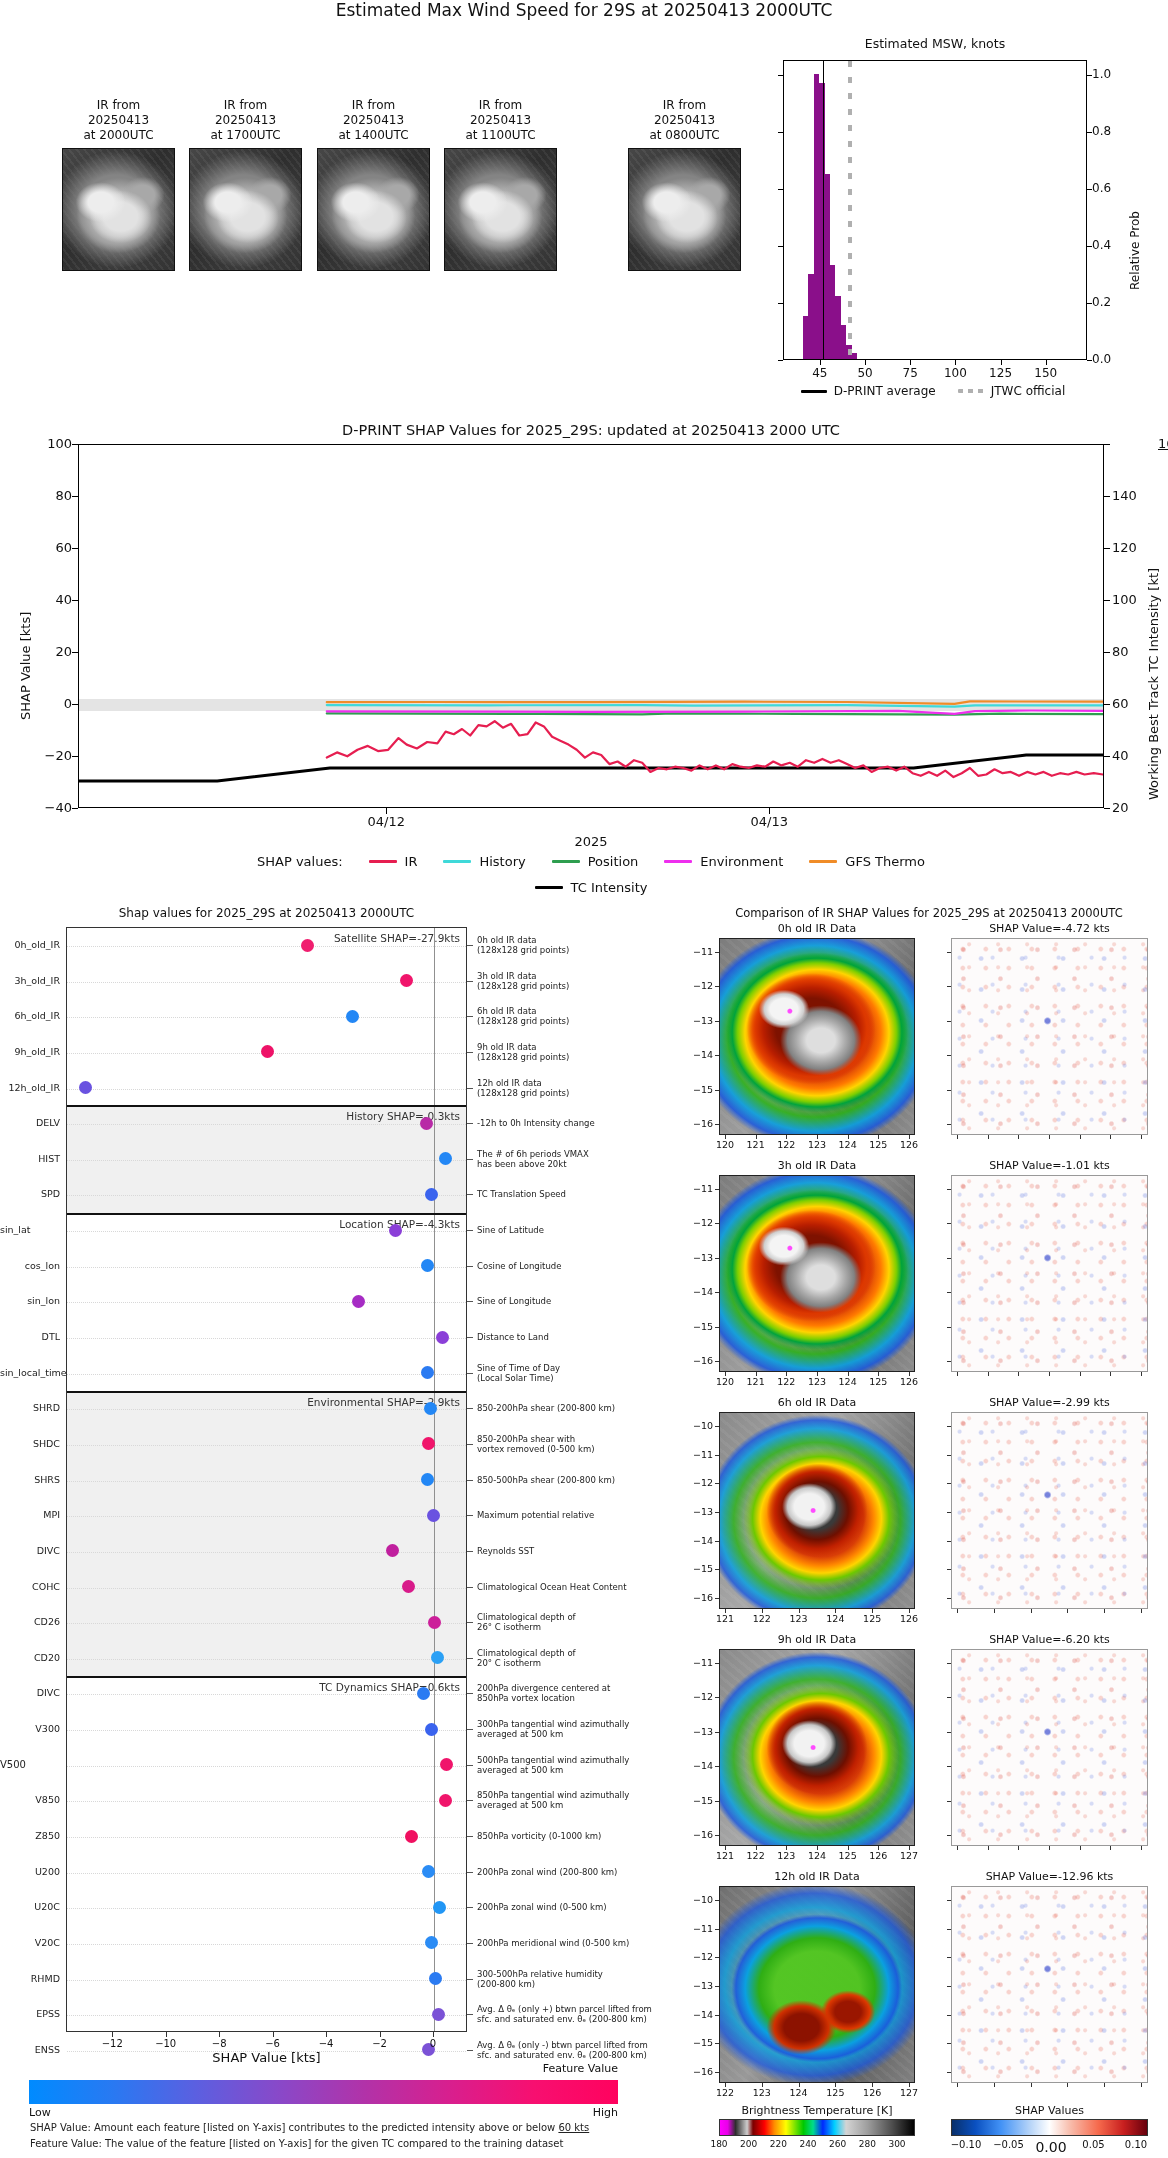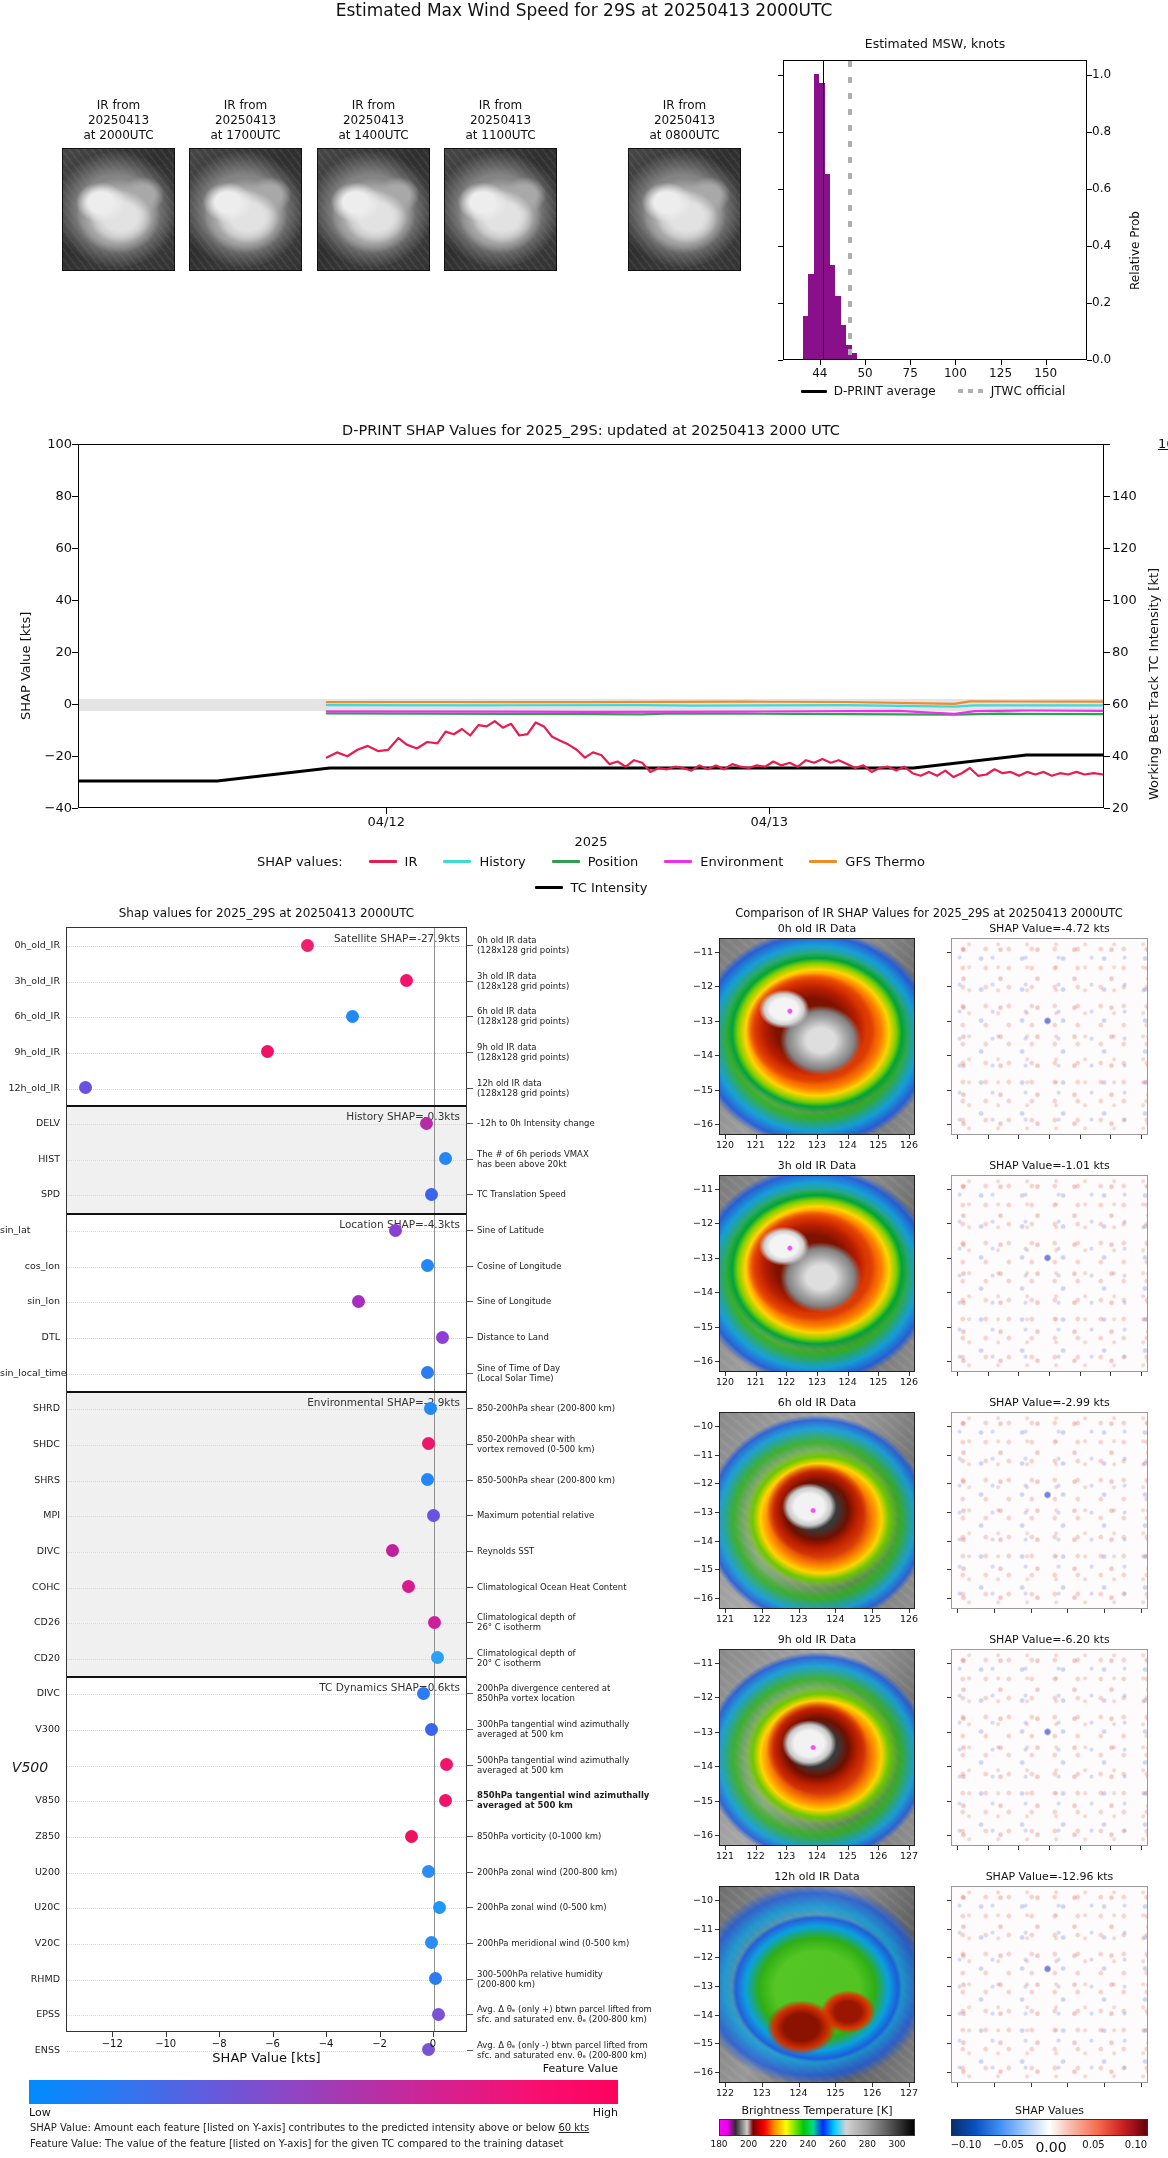--- a/index.html
+++ b/index.html
@@ -127,21 +127,21 @@
     <div style="position: absolute; left: 1092px; top: 238px; font-size: 12px;">0.4</div>
     <div style="position: absolute; left: 1087px; top: 246px; width: 5px; height: 1px; background: rgb(0, 0, 0);"></div>
     <div style="position: absolute; left: 778px; top: 246px; width: 5px; height: 1px; background: rgb(0, 0, 0);"></div>
     <div style="position: absolute; left: 1092px; top: 295px; font-size: 12px;">0.2</div>
     <div style="position: absolute; left: 1087px; top: 303px; width: 5px; height: 1px; background: rgb(0, 0, 0);"></div>
     <div style="position: absolute; left: 778px; top: 303px; width: 5px; height: 1px; background: rgb(0, 0, 0);"></div>
     <div style="position: absolute; left: 1092px; top: 352px; font-size: 12px;">0.0</div>
     <div style="position: absolute; left: 1087px; top: 360px; width: 5px; height: 1px; background: rgb(0, 0, 0);"></div>
     <div style="position: absolute; left: 778px; top: 360px; width: 5px; height: 1px; background: rgb(0, 0, 0);"></div>
     <div style="position: absolute; left: 819.863px; top: 360px; width: 1px; height: 5px; background: rgb(0, 0, 0);"></div>
-    <div style="position: absolute; left: 804.863px; top: 366px; width: 30px; text-align: center; font-size: 12px;">44</div>
+    <div style="position: absolute; left: 804.863px; top: 366px; width: 30px; text-align: center; font-size: 12px;">45</div>
     <div style="position: absolute; left: 865.038px; top: 360px; width: 1px; height: 5px; background: rgb(0, 0, 0);"></div>
     <div style="position: absolute; left: 850.038px; top: 366px; width: 30px; text-align: center; font-size: 12px;">50</div>
     <div style="position: absolute; left: 910.213px; top: 360px; width: 1px; height: 5px; background: rgb(0, 0, 0);"></div>
     <div style="position: absolute; left: 895.213px; top: 366px; width: 30px; text-align: center; font-size: 12px;">75</div>
     <div style="position: absolute; left: 955.388px; top: 360px; width: 1px; height: 5px; background: rgb(0, 0, 0);"></div>
     <div style="position: absolute; left: 940.388px; top: 366px; width: 30px; text-align: center; font-size: 12px;">100</div>
     <div style="position: absolute; left: 1000.56px; top: 360px; width: 1px; height: 5px; background: rgb(0, 0, 0);"></div>
     <div style="position: absolute; left: 985.563px; top: 366px; width: 30px; text-align: center; font-size: 12px;">125</div>
     <div style="position: absolute; left: 1045.74px; top: 360px; width: 1px; height: 5px; background: rgb(0, 0, 0);"></div>
     <div style="position: absolute; left: 1030.74px; top: 366px; width: 30px; text-align: center; font-size: 12px;">150</div>
@@ -432,31 +432,31 @@
       <div style="position: static;">200hPa divergence centered at</div>
       <div style="position: static;">850hPa vortex location</div>
     </div>
     <div style="position: absolute; left: 0px; top: 1723.08px; width: 60px; text-align: right; font-size: 9.5px; color: rgb(34, 34, 34);">V300</div>
     <div class="dot" style="position: absolute; left: 425.163px; top: 1722.58px; background: rgb(58, 99, 238);"></div>
     <div style="position: absolute; left: 467px; top: 1729.08px; width: 6px; height: 1px; background: rgb(85, 85, 85);"></div>
     <div style="position: absolute; left: 477px; top: 1719.08px; width: 190px; font-size: 8.5px; line-height: 10px; color: rgb(34, 34, 34);">
       <div style="position: static;">300hPa tangential wind azimuthally</div>
       <div style="position: static;">averaged at 500 km</div>
     </div>
-    <div style="position: absolute; left: 0px; top: 1758.72px; width: 60px; text-align: center; font-size: 14px; color: rgb(34, 34, 34); font-style: italic;">V500</div>
+    <div style="position: absolute; left: 0px; top: 1758.72px; width: 60px; text-align: left; font-size: 10px; color: rgb(34, 34, 34);">V500</div>
     <div class="dot" style="position: absolute; left: 439.865px; top: 1758.22px; background: rgb(240, 21, 107);"></div>
     <div style="position: absolute; left: 467px; top: 1764.72px; width: 6px; height: 1px; background: rgb(85, 85, 85);"></div>
     <div style="position: absolute; left: 477px; top: 1754.72px; width: 190px; font-size: 8.5px; line-height: 10px; color: rgb(34, 34, 34);">
       <div style="position: static;">500hPa tangential wind azimuthally</div>
       <div style="position: static;">averaged at 500 km</div>
     </div>
     <div style="position: absolute; left: 0px; top: 1794.36px; width: 60px; text-align: right; font-size: 9.5px; color: rgb(34, 34, 34);">V850</div>
     <div class="dot" style="position: absolute; left: 438.529px; top: 1793.86px; background: rgb(240, 21, 107);"></div>
     <div style="position: absolute; left: 467px; top: 1800.36px; width: 6px; height: 1px; background: rgb(85, 85, 85);"></div>
-    <div style="position: absolute; left: 477px; top: 1790.36px; width: 190px; font-size: 8.5px; line-height: 10px; color: rgb(34, 34, 34); font-weight: bold;">
+    <div style="position: absolute; left: 477px; top: 1790.36px; width: 190px; font-size: 8.5px; line-height: 10px; color: rgb(34, 34, 34);">
       <div style="position: static;">850hPa tangential wind azimuthally</div>
       <div style="position: static;">averaged at 500 km</div>
     </div>
     <div style="position: absolute; left: 0px; top: 1830px; width: 60px; text-align: right; font-size: 9.5px; color: rgb(34, 34, 34);">Z850</div>
     <div class="dot" style="position: absolute; left: 405.116px; top: 1829.5px; background: rgb(240, 16, 96);"></div>
     <div style="position: absolute; left: 467px; top: 1836px; width: 6px; height: 1px; background: rgb(85, 85, 85);"></div>
     <div style="position: absolute; left: 477px; top: 1831px; width: 190px; font-size: 8.5px; line-height: 10px; color: rgb(34, 34, 34);">
       <div style="position: static;">850hPa vorticity (0-1000 km)</div>
     </div>
     <div style="position: absolute; left: 0px; top: 1865.64px; width: 60px; text-align: right; font-size: 9.5px; color: rgb(34, 34, 34);">U200</div>

